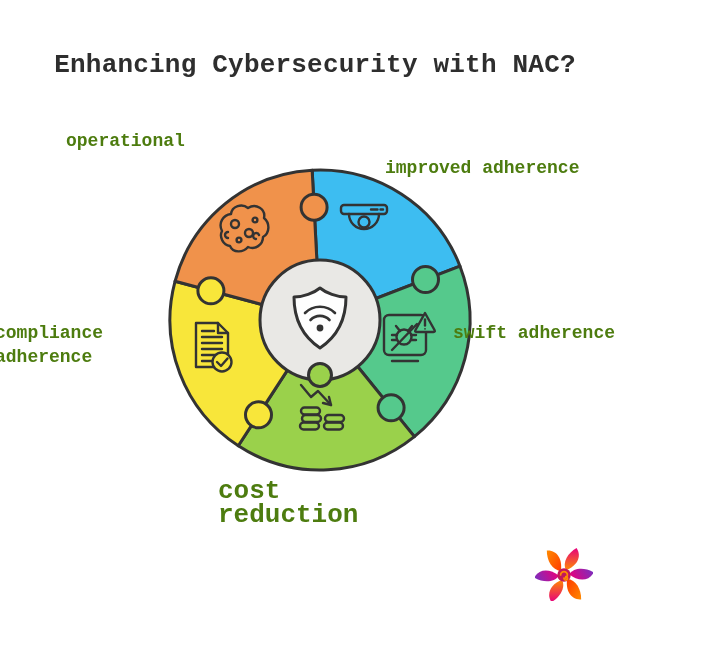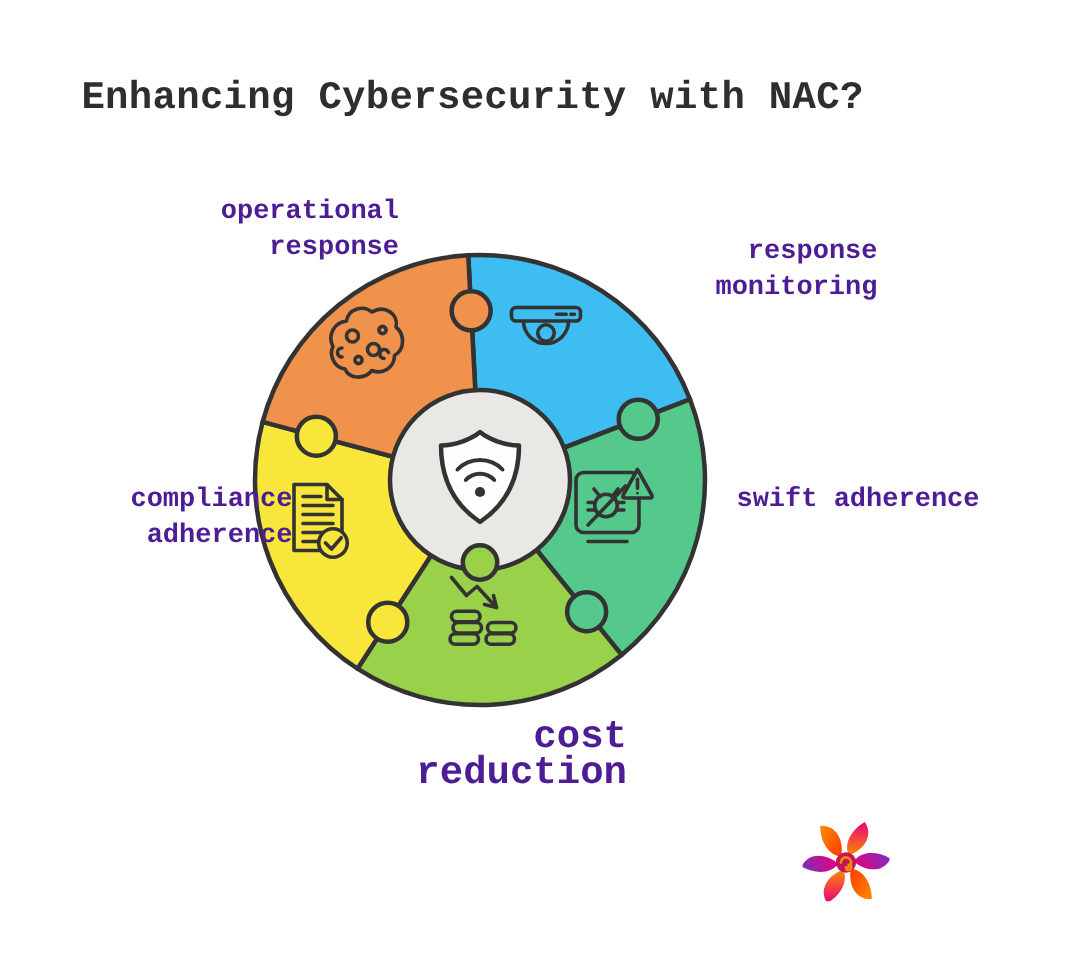--- a/index.html
+++ b/index.html
@@ -5,22 +5,22 @@
   html,body{margin:0;padding:0;background:#ffffff;}
   .canvas{
     position:relative;width:710px;height:601px;background:#ffffff;overflow:hidden;
     font-family:Liberation Mono, monospace;color:#3a3a3a;
   }
   .title{
     position:absolute;top:50px;left:0;width:630px;text-align:center;
     font-size:26px;font-weight:700;color:#2e2e2e;letter-spacing:.2px;
   }
   .seg-label{
-    position:absolute;text-align:right;font-size:18px;font-weight:600;
-    line-height:24px;color:#4c1d95;
+    position:absolute;text-align:left;font-size:18px;font-weight:600;
+    line-height:24px;color:#4d7c0f;
   }
   .lab-operational{top:129px;left:66px;width:200px;}
   .lab-monitoring{top:156px;left:385px;width:200px;}
   .lab-threat{top:321px;left:453px;width:200px;}
   .lab-cost{top:479px;left:218px;width:200px;font-size:26px;}
   .lab-compliance{top:321px;left:-5px;width:200px;}
   .wheel{position:absolute;left:155px;top:155px;width:330px;height:330px;}
   .logo{position:absolute;left:535px;top:546px;width:58px;height:58px;}
 </style>
 </head>
@@ -101,25 +101,24 @@
     <g transform="translate(0,-1)" fill="none" stroke="#333333" stroke-linecap="round" stroke-linejoin="round">
       <path stroke-width="3" d="M0,-31 C6,-26 17,-22 26,-22 C26,-4 21,15 0,29 C-21,15 -26,-4 -26,-22 C-17,-22 -6,-26 0,-31 Z" fill="#FEFEFE"></path>
       <path stroke-width="2.6" d="M-15,-6 A21,21 0 0 1 15,-6"></path>
       <path stroke-width="2.6" d="M-9.5,1 A13,13 0 0 1 9.5,1"></path>
       <circle cx="0" cy="9" r="3.4" fill="#333333" stroke="none"></circle>
     </g>
   </svg>
 
   <div class="seg-label lab-operational">
     <div>operational</div>
-    <div>response</div>
   </div>
 
   <div class="seg-label lab-monitoring">
-    <div>response monitoring</div>
+    <div>improved adherence</div>
   </div>
 
   <div class="seg-label lab-threat">
     <div>swift adherence</div>
   </div>
 
   <div class="seg-label lab-cost">
     <div>cost reduction</div>
   </div>
 

